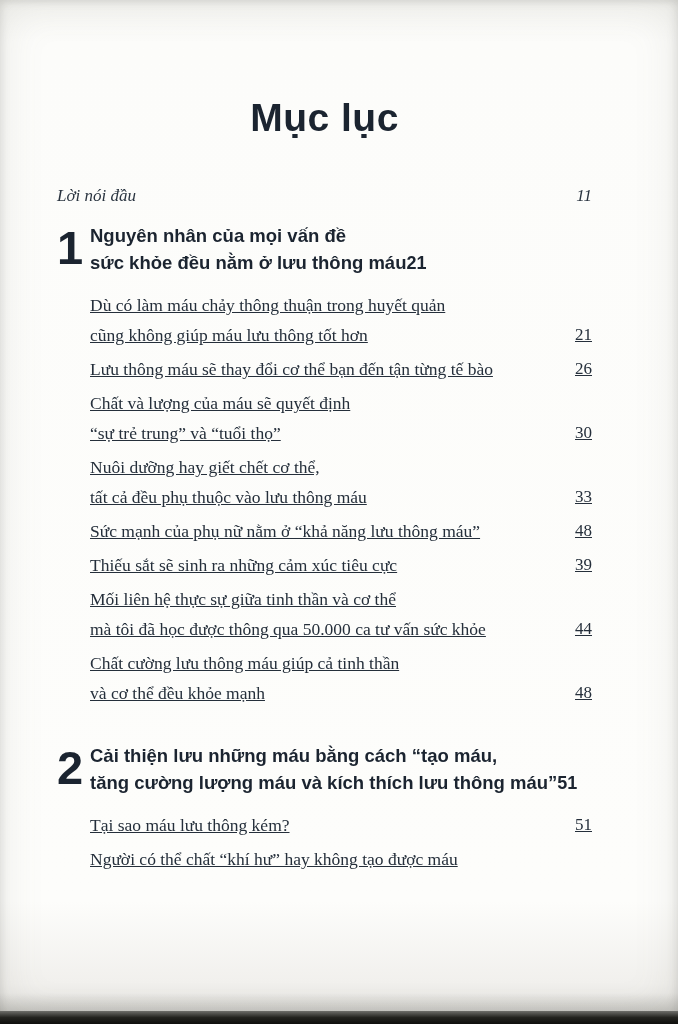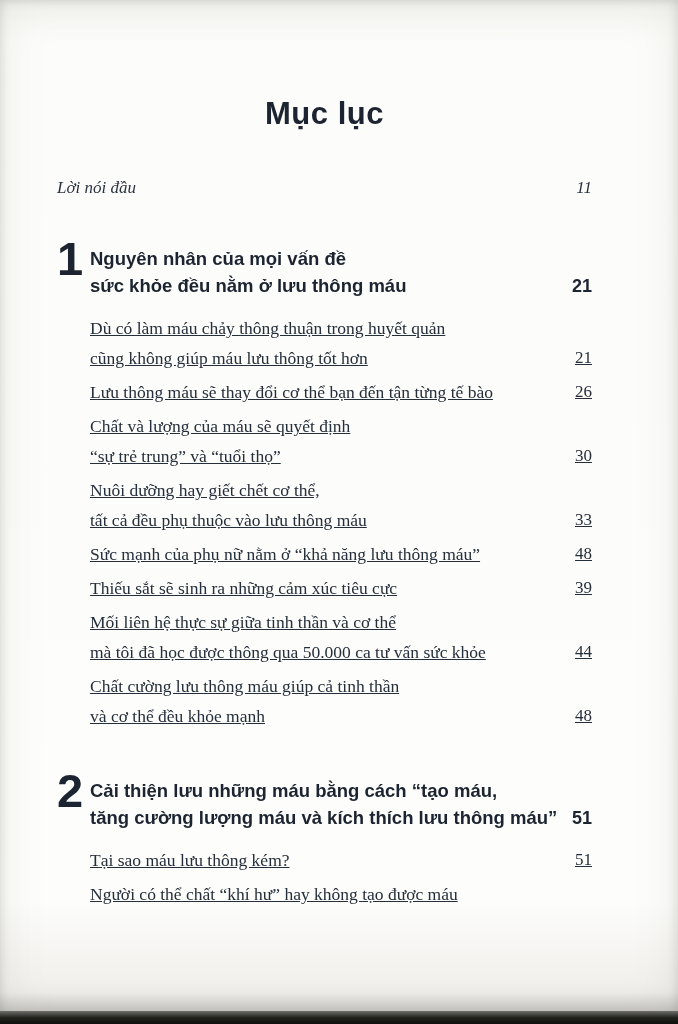--- a/index.html
+++ b/index.html
@@ -9,39 +9,39 @@
     box-shadow: inset 0 0 45px rgba(110,110,100,0.14),
                 inset 4px 0 8px rgba(0,0,0,0.05),
                 inset -4px 0 10px rgba(0,0,0,0.06),
                 inset 0 4px 8px rgba(0,0,0,0.04);
     font-family:"Liberation Serif", serif;
     color:#242d39;
   }
   .page-inner{padding:96px 86px 0 57px;}
   h1.title{
     font-family:"Liberation Sans", sans-serif;
-    font-weight:bold;font-size:31px;letter-spacing:0.5px;
+    font-weight:bold;font-size:39px;letter-spacing:0.5px;
     color:#1b2430;text-align:center;margin:0 0 46px 0;
   }
   .front{
     display:flex;justify-content:space-between;align-items:flex-start;
-    font-style:italic;font-size:17px;color:#2a3440;margin-bottom:35px;
+    font-style:italic;font-size:17px;color:#2a3440;margin-bottom:16px;
   }
   .chapter{margin-bottom:34px;}
   .ch-head{display:flex;margin-bottom:13px;}
   .ch-num{
     font-family:"Liberation Sans", sans-serif;font-weight:bold;
     font-size:47px;line-height:46px;width:33px;flex:0 0 33px;
     color:#1b2430;margin-top:3px;
   }
   .ch-title{
     flex:1;font-family:"Liberation Sans", sans-serif;font-weight:bold;
-    font-size:18.5px;line-height:27px;color:#1b2430;margin-top:12px;
+    font-size:18.5px;line-height:27px;color:#1b2430;
   }
-  .ch-line.last{display:flex;justify-content:space-between;align-items:baseline;}
+  .ch-line.last{display:flex;justify-content:flex-start;align-items:baseline;}
   .ch-pg{font-family:"Liberation Sans", sans-serif;font-weight:bold;font-size:18px;}
   .entries{margin-left:33px;}
   .entry{margin-bottom:4px;}
   .line{font-size:17.5px;line-height:30px;color:#252f3b;text-decoration:underline;}
   .line .t{padding-right:12px;}
   .line.last{display:flex;justify-content:space-between;align-items:center;}
   .pg{font-size:17px;color:#252f3b;}
   .bottom-shade{position:absolute;left:0;right:0;bottom:13px;height:18px;
     background:linear-gradient(180deg,rgba(0,0,0,0) 0%,rgba(60,60,55,0.18) 100%);}
   .bottom-bar{position:absolute;left:0;right:0;bottom:0;height:13px;

